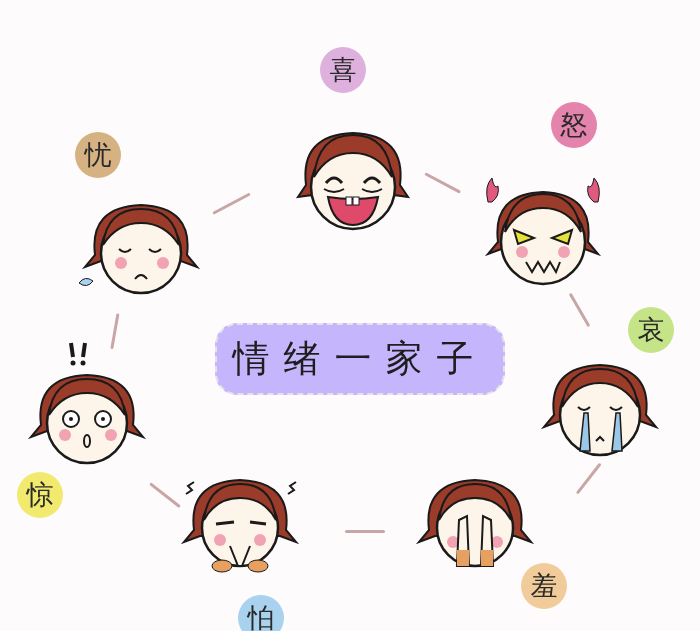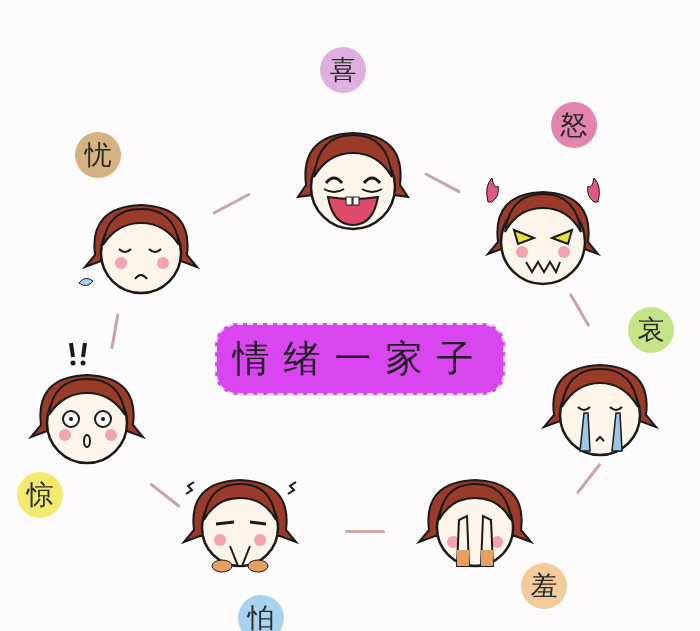--- a/index.html
+++ b/index.html
@@ -1,18 +1,18 @@
 <!DOCTYPE html>
 <html><head>
 <meta charset="utf-8">
 <style>
   html, body { margin:0; padding:0; }
   body { width:700px; height:631px; background:#fdfbfc; position:relative; overflow:hidden; font-family:"DejaVu Sans", sans-serif; }
   .badge { position:absolute; width:46px; height:46px; border-radius:50%; display:flex; align-items:center; justify-content:center; font-size:27px; color:#2a2a2a; }
-  .title-box { position:absolute; left:215px; top:323px; width:290px; height:72px; border-radius:22px; background:#d946ef; border:2px dashed #e3e3e3; display:flex; align-items:center; justify-content:center; box-sizing:border-box; }
+  .title-box { position:absolute; left:215px; top:323px; width:290px; height:72px; border-radius:22px; background:#c4b5fd; border:2px dashed #e3e3e3; display:flex; align-items:center; justify-content:center; box-sizing:border-box; }
   .title-text { font-size:37px; letter-spacing:14px; color:#1e1e1e; font-family:"DejaVu Sans", sans-serif; }
   .face { position:absolute; }
   .dash { position:absolute; height:3px; background:#c9a6a6; border-radius:2px; transform-origin:left center; }
 </style>
 </head>
 <body>
 
 <div class="dash" style="left:213px;top:212px;width:42px;transform:rotate(-28deg);"></div>
 <div class="dash" style="left:425px;top:172px;width:40px;transform:rotate(28deg);"></div>
 <div class="dash" style="left:570px;top:292px;width:38px;transform:rotate(60deg);"></div>

